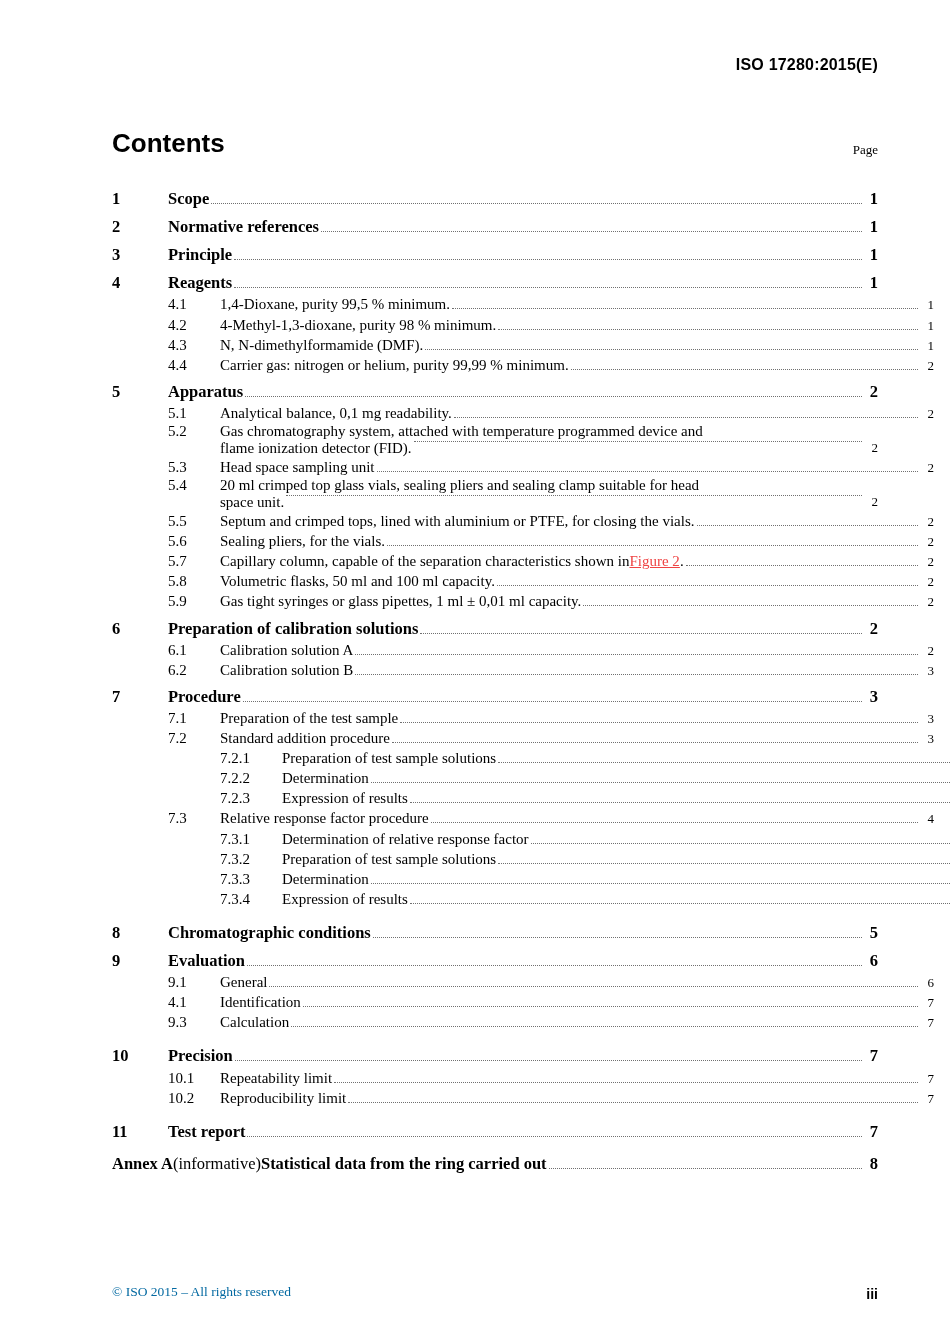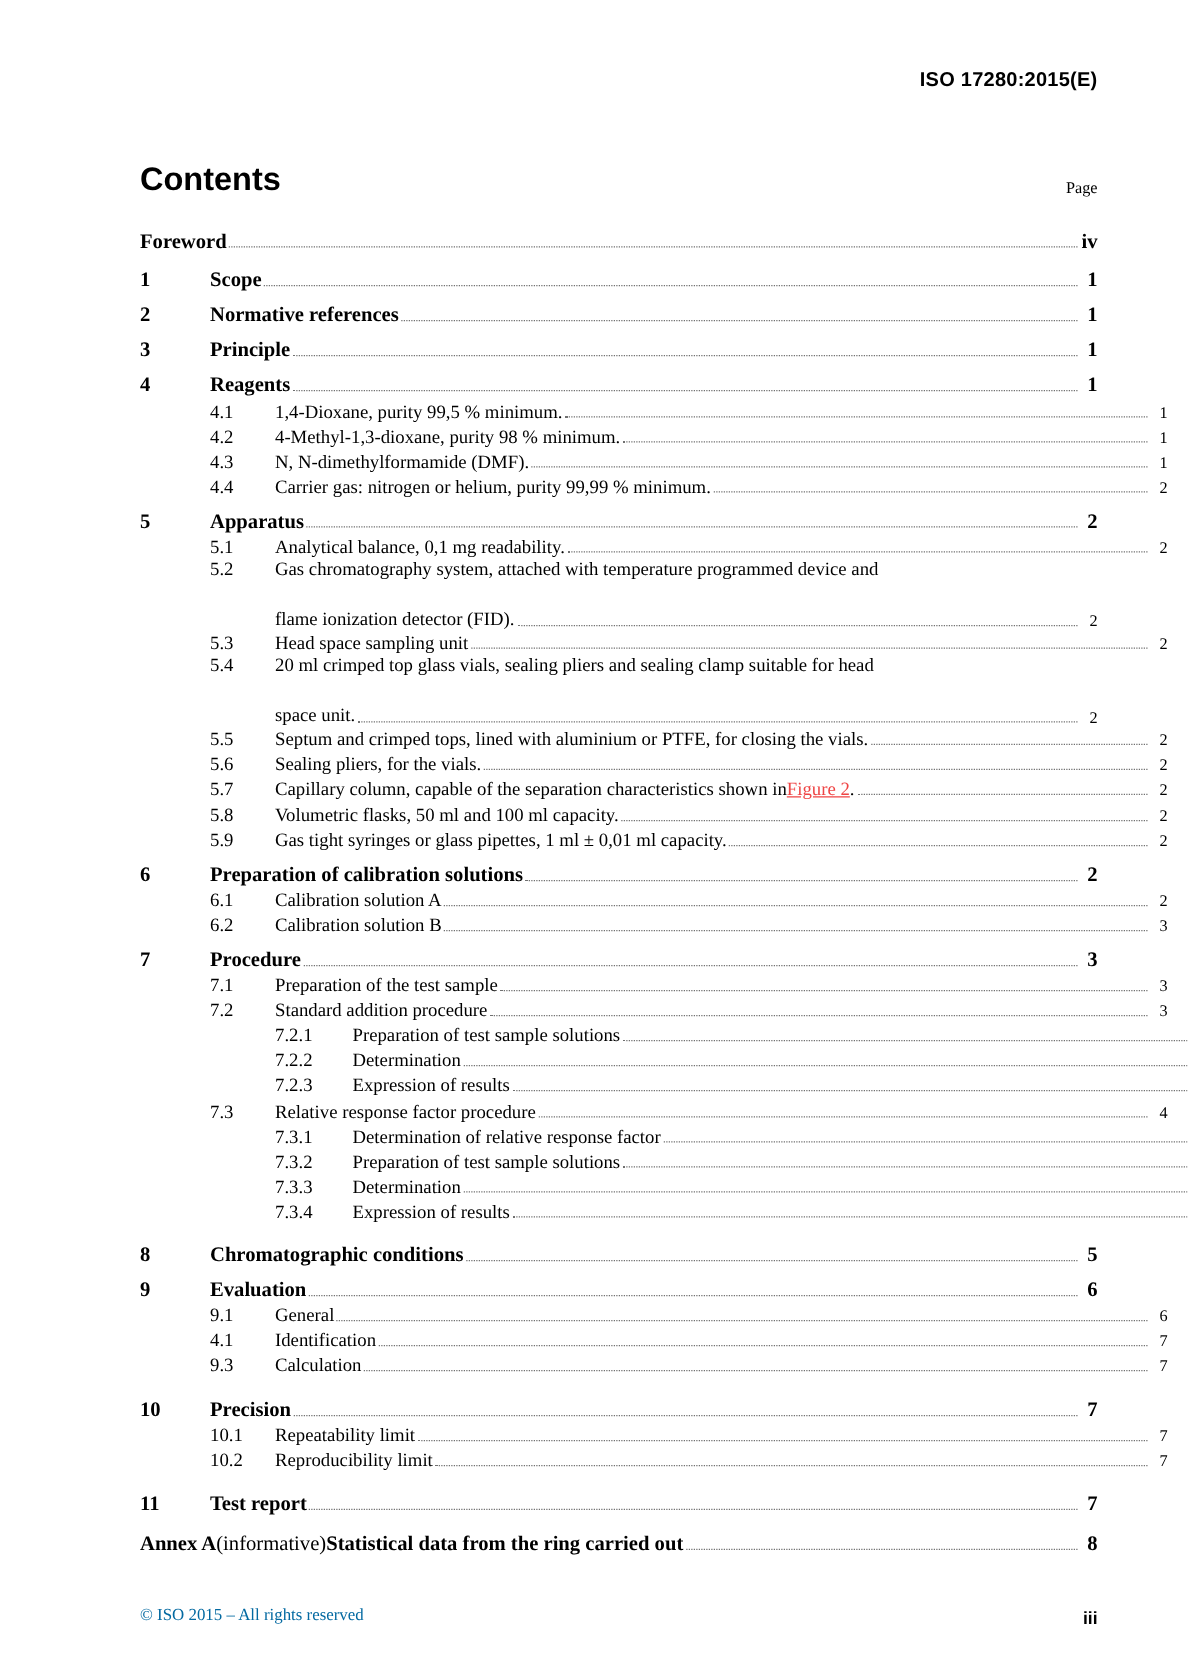--- a/index.html
+++ b/index.html
@@ -121,23 +121,22 @@
     font-size: 15px;
   }
   .wrap2 .first {
     display: flex;
     align-items: flex-start;
   }
   .wrap2 .first .num { width: 52px; flex: 0 0 auto; }
   .wrap2 .first .txt { flex: 0 0 auto; }
   .wrap2 .second {
     display: flex;
-    align-items: flex-end;
+    align-items: flex-start;
     padding-left: 52px;
-    margin-top: 23px;
   }
   .wrap2 .second .txt { flex: 0 0 auto; }
   .wrap2 .dots {
     flex: 1 1 auto;
     border-bottom: 1.4px dotted #707070;
     margin: 0 2px 4px 2px;
     height: 1px;
     min-width: 6px;
   }
   .wrap2 .pg { flex: 0 0 auto; text-align: right; min-width: 14px; font-size: 13px; }
@@ -175,25 +174,20 @@
 
 <div class="page">
 
   <div class="header-std">ISO 17280:2015(E)</div>
 
   <div class="contents-title">Contents</div>
   <div class="page-label">Page</div>
 
   <div class="toc">
 
-    <div class="row lvl-front">
-      <span class="txt">Foreword</span>
-      <span class="dots"></span>
-      <span class="pg">iv</span>
-    </div>
 
     <div class="row lvl1">
       <span class="num">1</span>
       <span class="txt">Scope</span>
       <span class="dots"></span>
       <span class="pg">1</span>
     </div>
 
     <div class="row lvl1">
       <span class="num">2</span>

